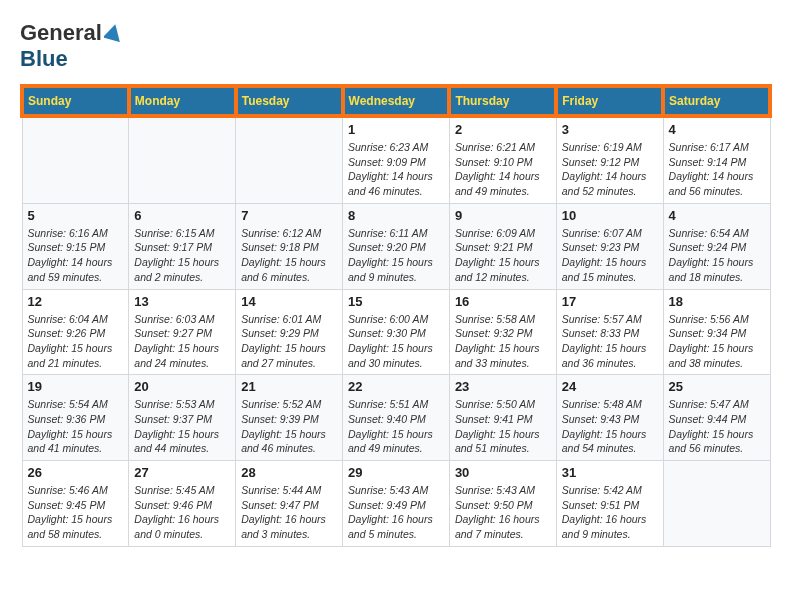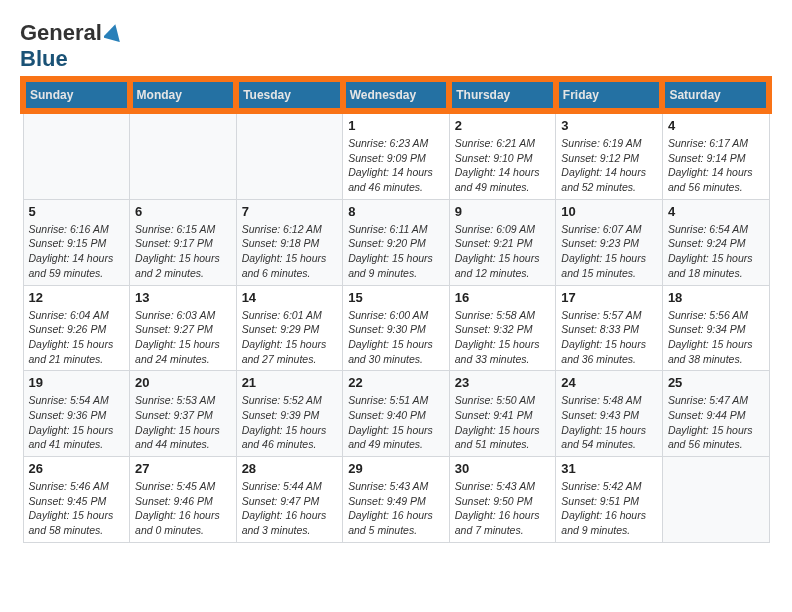--- a/index.html
+++ b/index.html
@@ -7,21 +7,21 @@
       font-family: Arial, sans-serif;
       background: #fff;
       width: 792px;
       min-height: 612px;
       padding: 20px;
     }
     .header-area {
       display: flex;
       justify-content: space-between;
       align-items: flex-start;
-      margin-bottom: 4px;
+      margin-bottom: 12px;
     }
     .logo {
       display: flex;
       flex-direction: column;
       align-items: flex-start;
     }
     .logo-line {
       display: flex;
       align-items: center;
     }
@@ -37,26 +37,26 @@
       font-size: 16px;
       color: #555;
     }
     table {
       width: 100%;
       border-collapse: collapse;
       font-size: 11px;
     }
     thead tr th {
       background-color: #2471a3;
-      color: #e5e5e5;
+      color: #fde047;
       padding: 6px 4px;
       text-align: left;
       font-size: 12px;
       font-weight: bold;
-      border: 6px solid #f97316;
+      border: 4px solid #f97316;
     }
     tbody tr td {
       border: 1px solid #d5d8dc;
       vertical-align: top;
       padding: 4px 5px;
       min-height: 80px;
       height: 85px;
       width: 14.28%;
       background: #fff;
     }

